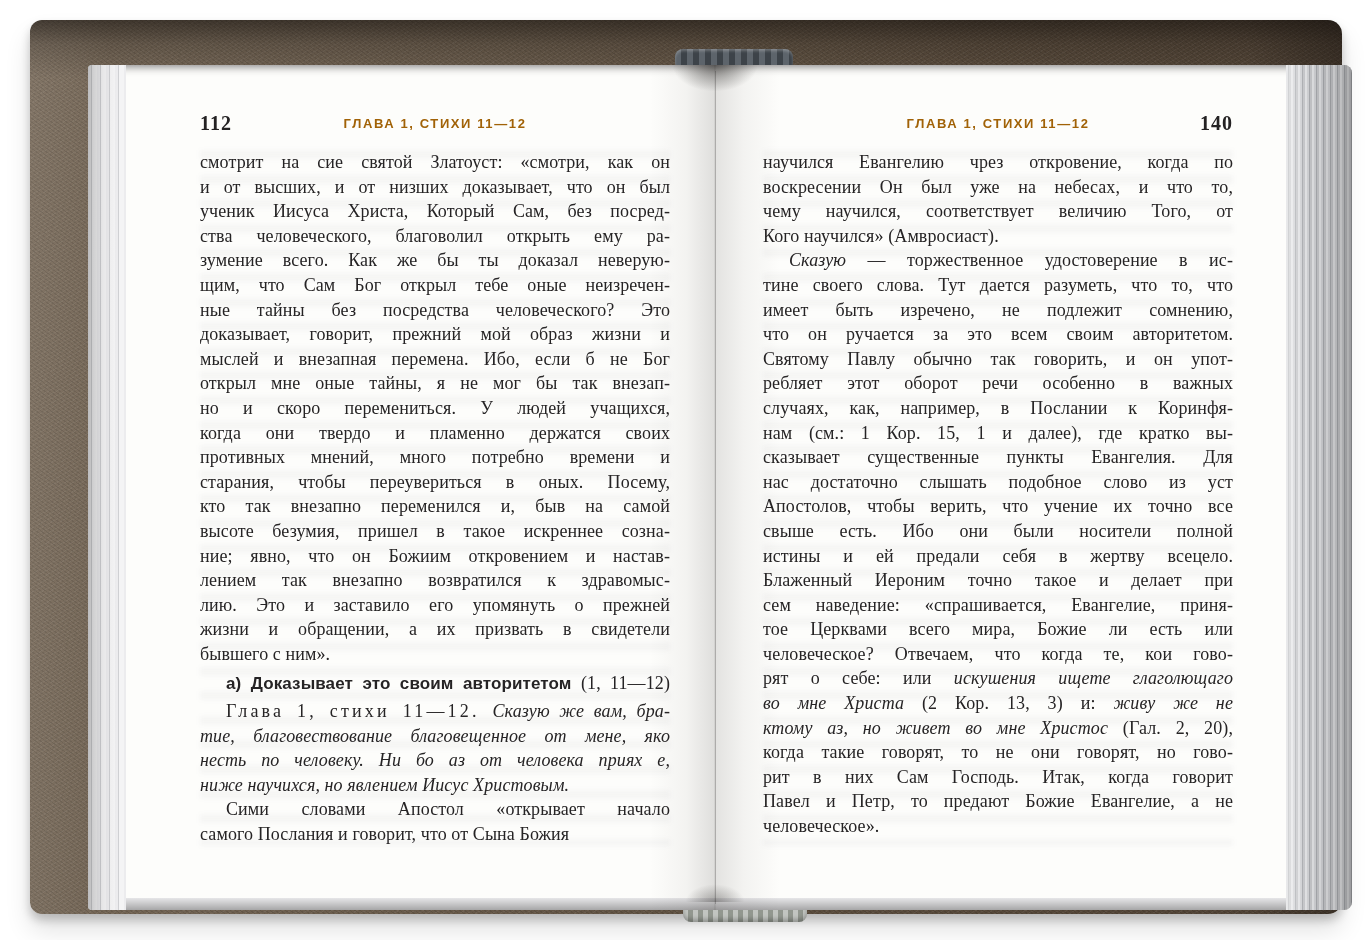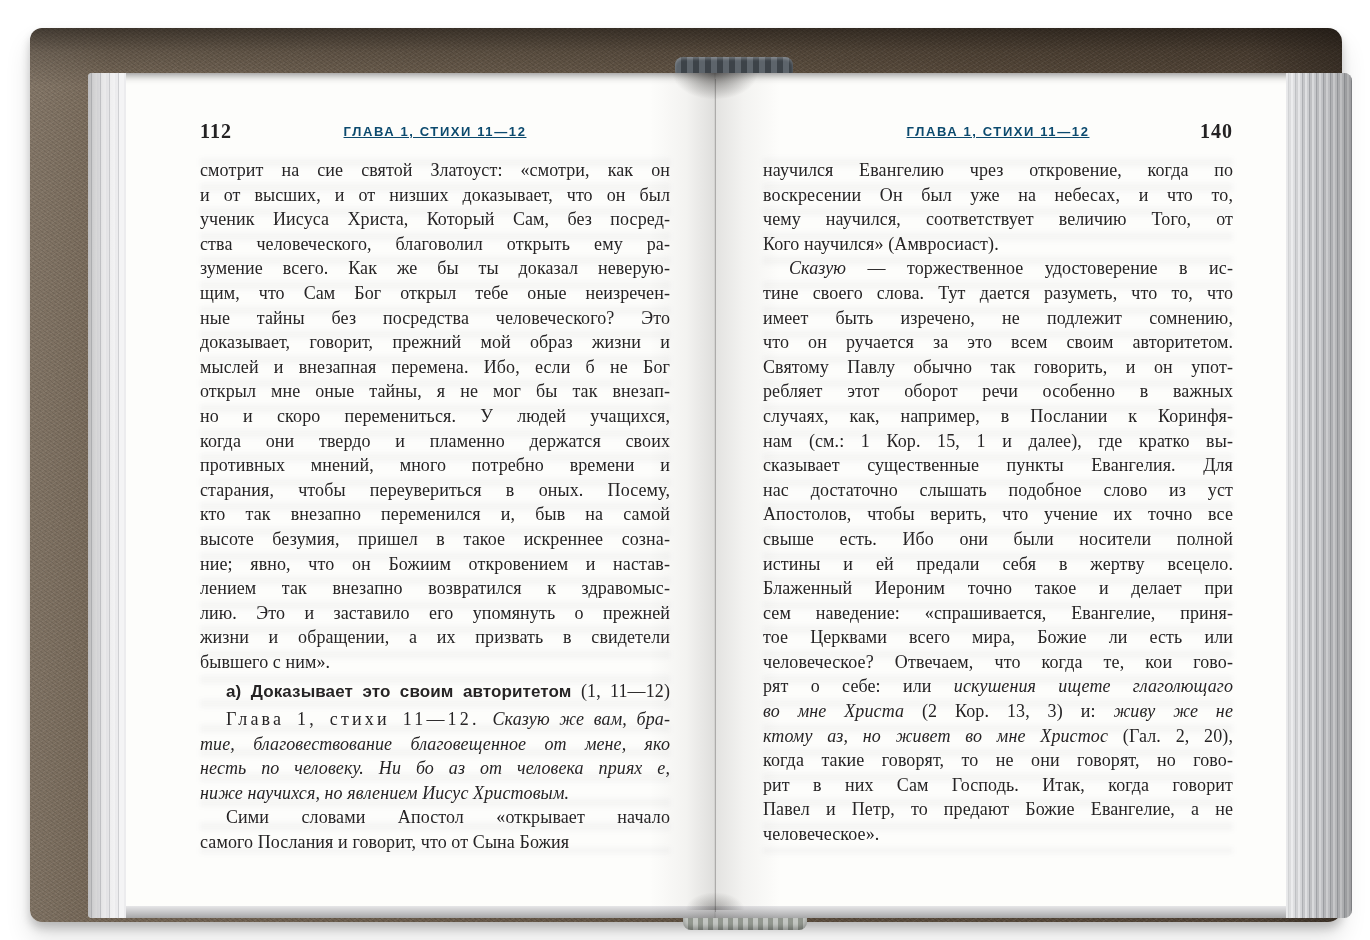--- a/index.html
+++ b/index.html
@@ -3,21 +3,21 @@
 <meta charset="utf-8">
 <title>Open book — pages 112–113</title>
 <style>
   html,body { margin:0; padding:0; background:#ffffff; }
   .scene {
     position:relative; width:1370px; height:940px; background:#ffffff; overflow:hidden;
     font-family:"Liberation Serif", serif;
   }
   
   .book {
-    position:absolute; left:30px; top:28px; width:1312px; height:894px;
+    position:absolute; left:30px; top:20px; width:1312px; height:894px;
     border-radius:12px 14px 14px 12px;
     background:
       linear-gradient(to bottom, rgba(16,12,9,.55) 0px, rgba(16,12,9,.20) 24px, rgba(0,0,0,0) 58px),
       linear-gradient(to left,  rgba(16,12,9,.32) 0px, rgba(0,0,0,0) 95px),
       linear-gradient(to right, rgba(255,255,255,.07) 0px, rgba(0,0,0,0) 80px),
       repeating-linear-gradient(37deg,  rgba(0,0,0,.10) 0 1px, transparent 1px 3px),
       repeating-linear-gradient(-29deg, rgba(255,255,255,.05) 0 1px, transparent 1px 4px),
       linear-gradient(100deg, #796b5b 0%, #6a5c4c 35%, #5a4c3d 65%, #4e4134 100%);
     box-shadow: 0 6px 10px rgba(0,0,0,.20), 0 16px 26px rgba(0,0,0,.12);
   }
@@ -84,21 +84,21 @@
   .col-right { left:675px; }
   .page-head { position:relative; height:22px; }
   .page-num {
     position:absolute; top:0; font:bold 20px "Liberation Serif", serif; color:#242223;
     letter-spacing:1px;
   }
   .col-left  .page-num { left:0; }
   .col-right .page-num { right:0; }
   .running-head {
     position:absolute; left:0; right:0; top:4px; text-align:center;
-    font:bold 13px "Liberation Sans", sans-serif; letter-spacing:1.6px; color:#0c4a6e;text-decoration:underline;
+    font:bold 13px "Liberation Sans", sans-serif; letter-spacing:1.6px; color:#a16207;
   }
   .page-body { margin-top:16px; position:relative; }
   .ghost {
     position:absolute; left:0; top:0; width:100%; height:696px; pointer-events:none;
     background: repeating-linear-gradient(to bottom,
       rgba(88,88,108,.045) 0 9px, rgba(88,88,108,0) 9px 24.6px);
     filter: blur(2px);
   }
   .line {
     height:24.6px; line-height:24.6px; overflow:hidden;

